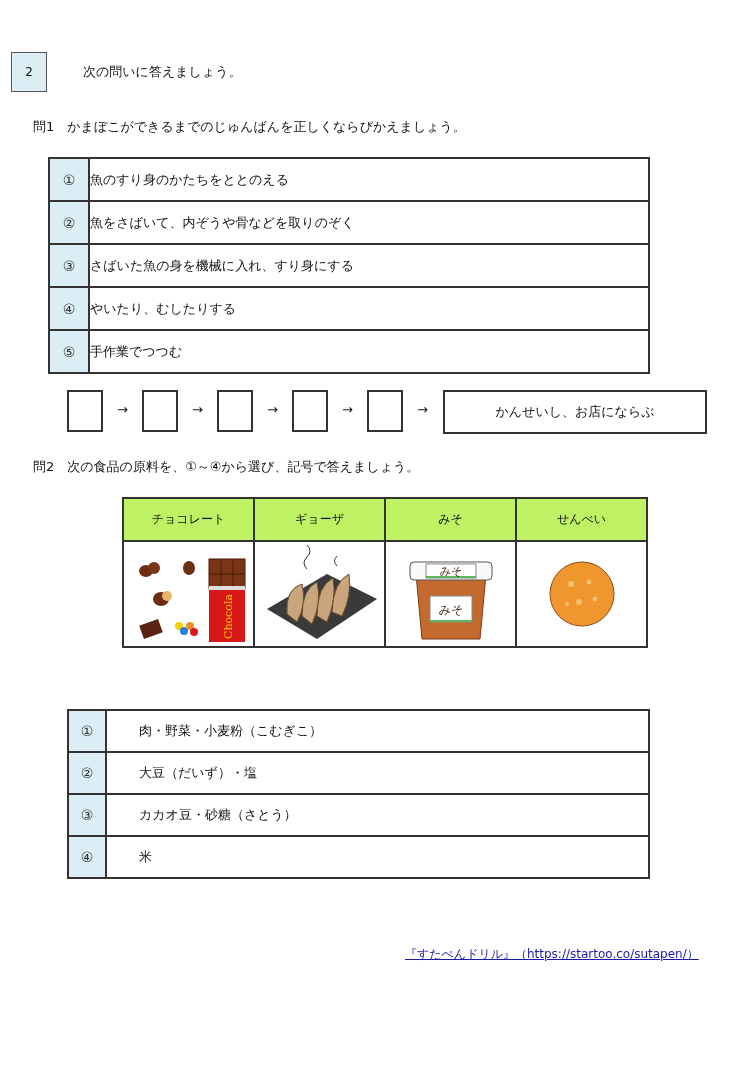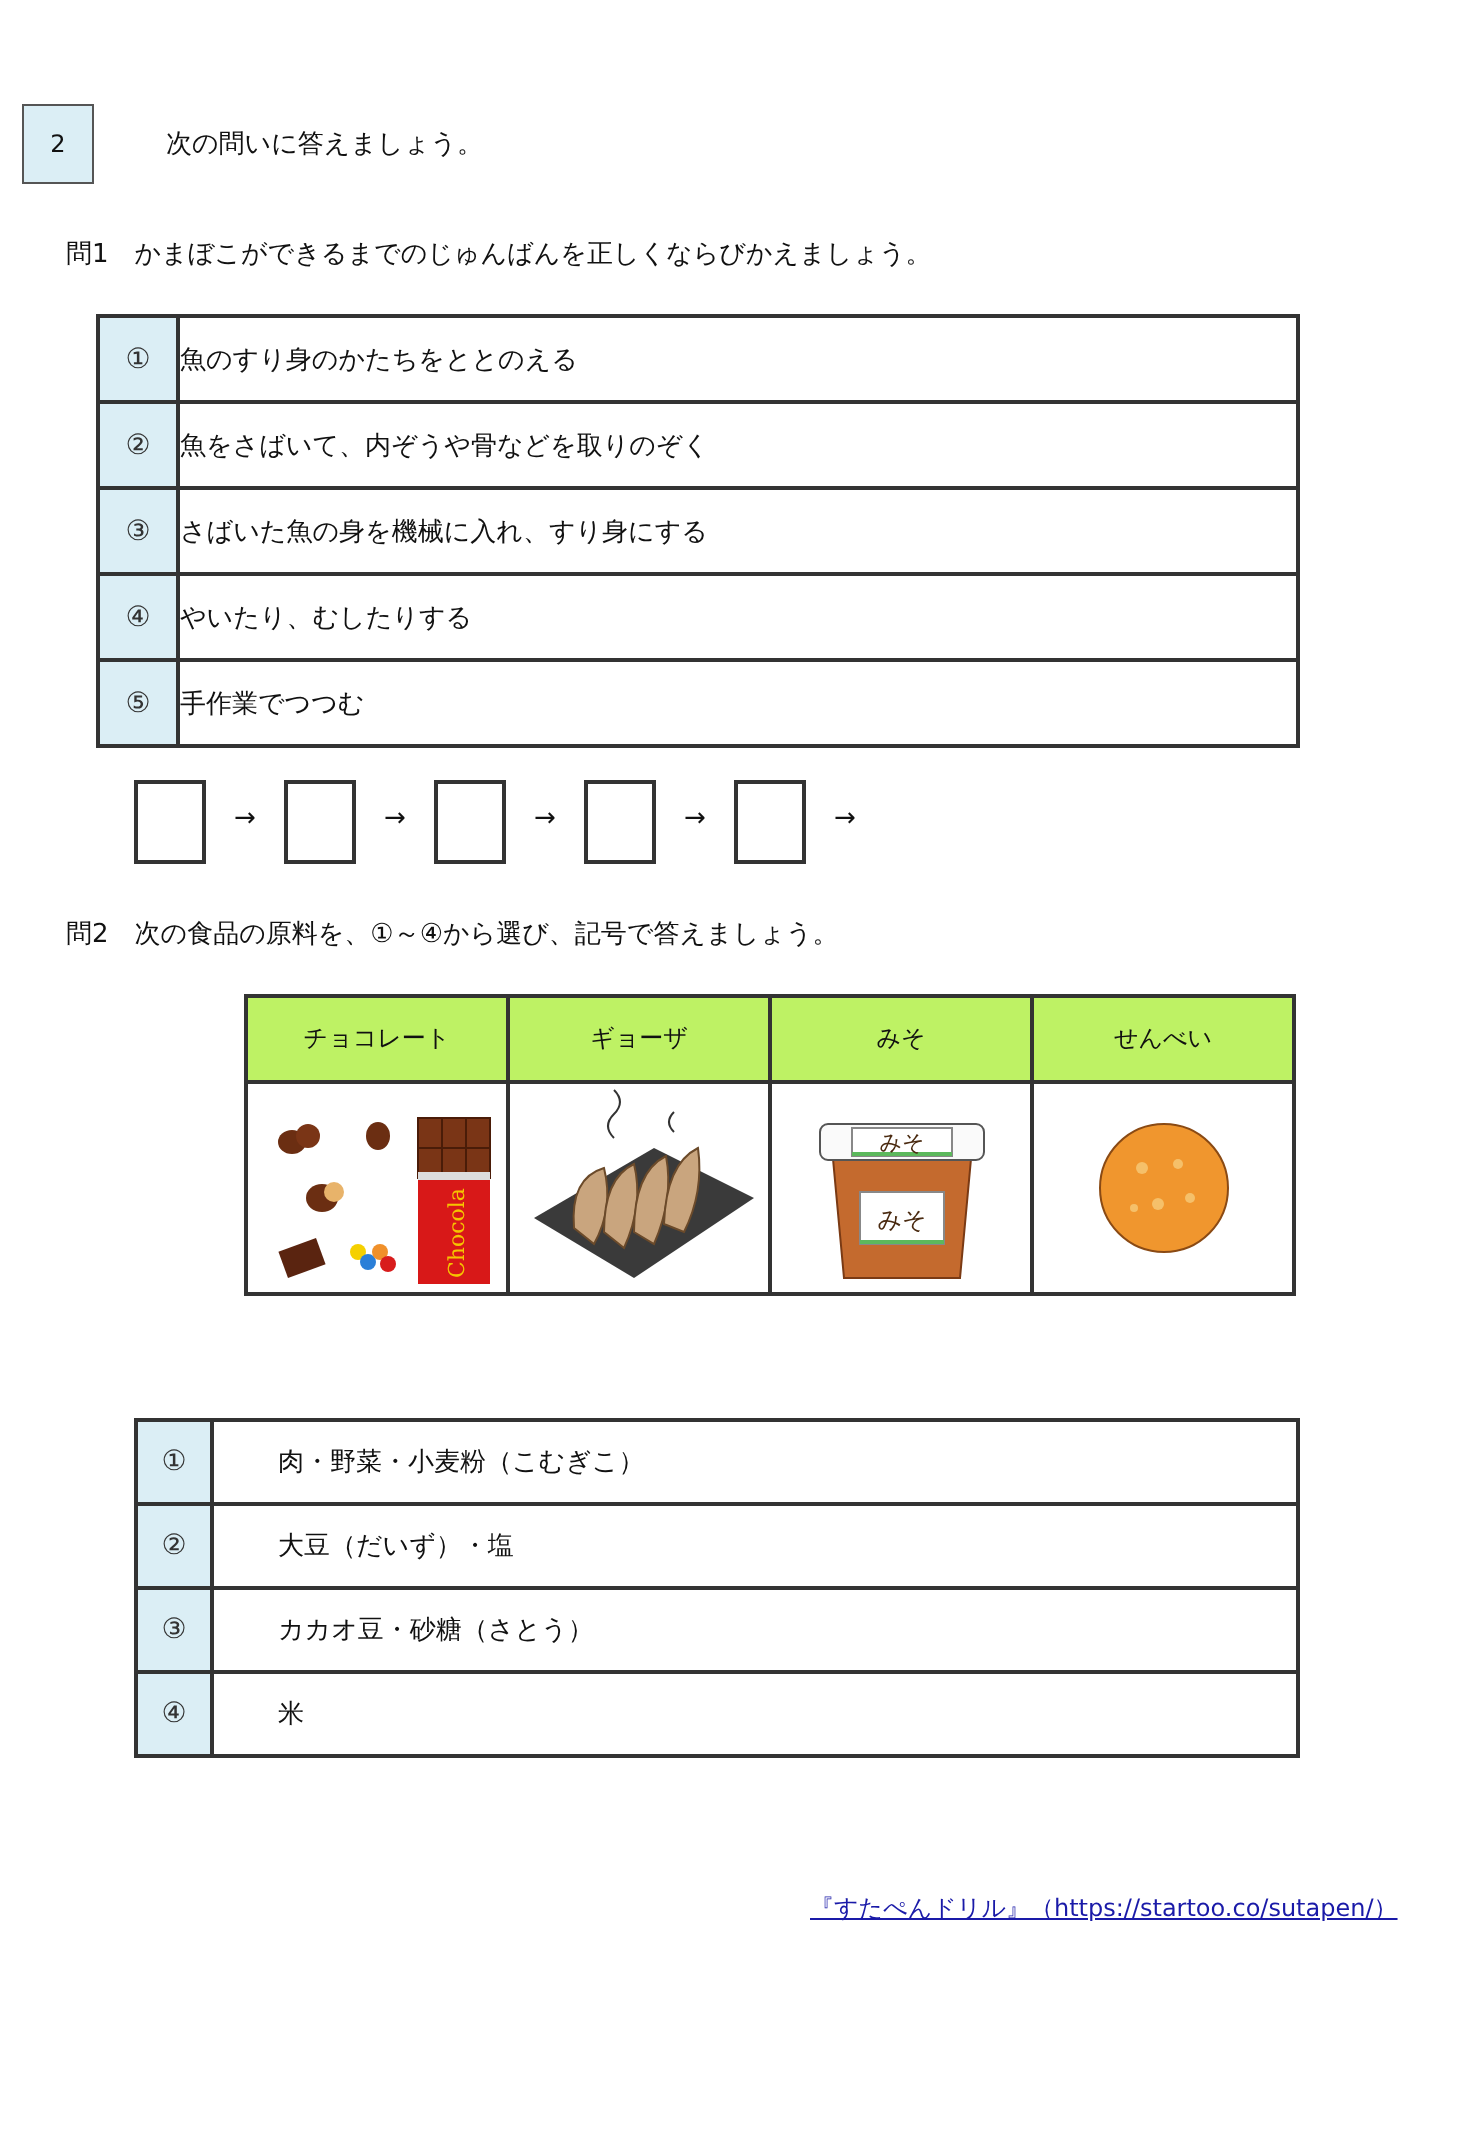--- a/index.html
+++ b/index.html
@@ -77,20 +77,21 @@
   <div class="box" style="left:0"></div>
   <span class="arrow" style="left:50px">→</span>
   <div class="box" style="left:75px"></div>
   <span class="arrow" style="left:125px">→</span>
   <div class="box" style="left:150px"></div>
   <span class="arrow" style="left:200px">→</span>
   <div class="box" style="left:225px"></div>
   <span class="arrow" style="left:275px">→</span>
   <div class="box" style="left:300px"></div>
   <span class="arrow" style="left:350px">→</span>
+  <div class="final">かんせいし、お店にならぶ</div>
 </div>
 
 <div class="abs q2">問2　次の食品の原料を、①～④から選び、記号で答えましょう。</div>
 
 <table class="foods">
   <tbody>
       <tr>
     <td class="blank" style="width:74px"></td>
     <td class="head">チョコレート</td>
     <td class="head">ギョーザ</td>

